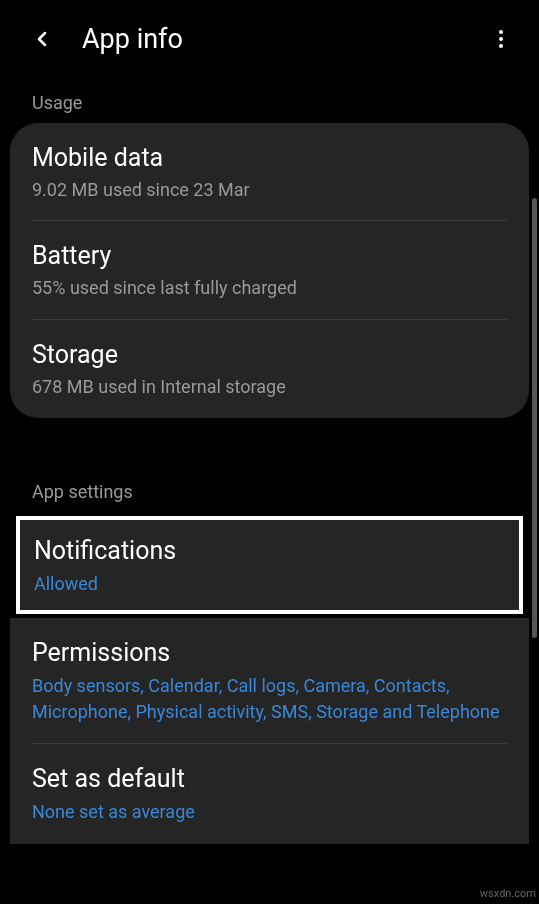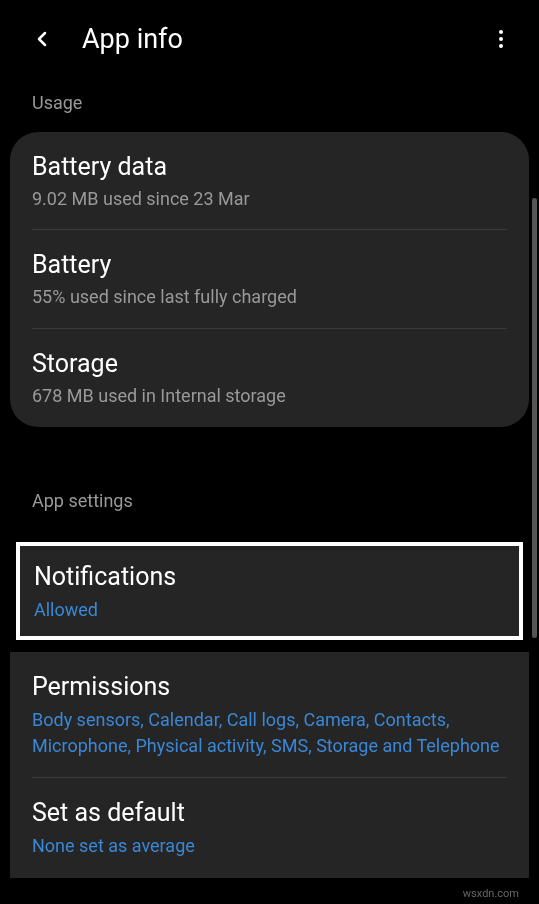--- a/index.html
+++ b/index.html
@@ -43,21 +43,21 @@
       height: 24px;
       margin-right: 6px;
     }
     .more-icon svg {
       width: 100%;
       height: 100%;
     }
     .section-label {
       font-size: 18px;
       color: #999999;
-      padding: 14px 32px 19px;
+      padding: 14px 32px 10px;
     }
     .card {
       background: #252525;
       border-radius: 28px;
       margin: 0 10px;
       overflow: hidden;
     }
     .card-bottom {
       border-bottom-left-radius: 0;
       border-bottom-right-radius: 0;
@@ -86,21 +86,21 @@
       color: #999999;
       line-height: 1.3;
     }
     .item-subtitle-blue {
       font-size: 18px;
       color: #3a87d6;
       line-height: 1.4;
     }
     .highlight-box {
       border: 4px solid #ffffff;
-      margin: 12px 16px;
+      margin: 4px 16px;
       background: #252525;
     }
     .highlight-box .item {
       padding: 16px 14px 14px;
     }
     .highlight-box .item::after {
       display: none;
     }
     .card-no-top-radius {
       border-top-left-radius: 0;
@@ -111,21 +111,21 @@
       right: 2px;
       top: 198px;
       width: 5px;
       height: 440px;
       background: #555555;
       border-radius: 3px;
     }
     .watermark {
       position: absolute;
       bottom: 4px;
-      right: 20px;
+      right: 3px;
       font-size: 11px;
       color: #666666;
     }
   </style>
 </head>
 <body>
 
 <div class="header">
   <div class="back-icon">
     <svg viewBox="0 0 24 24" fill="none" stroke="#ffffff" stroke-width="2.5" stroke-linecap="round" stroke-linejoin="round">
@@ -139,21 +139,21 @@
       <circle cx="12" cy="12" r="2"></circle>
       <circle cx="12" cy="19" r="2"></circle>
     </svg>
   </div>
 </div>
 
 <div class="section-label">Usage</div>
 
 <div class="card">
   <div class="item">
-    <div class="item-title">Battery data</div>
+    <div class="item-title">Mobile data</div>
     <div class="item-subtitle">9.02 MB used since 23 Mar</div>
   </div>
   <div class="item">
     <div class="item-title">Battery</div>
     <div class="item-subtitle">55% used since last fully charged</div>
   </div>
   <div class="item">
     <div class="item-title">Storage</div>
     <div class="item-subtitle">678 MB used in Internal storage</div>
   </div>

